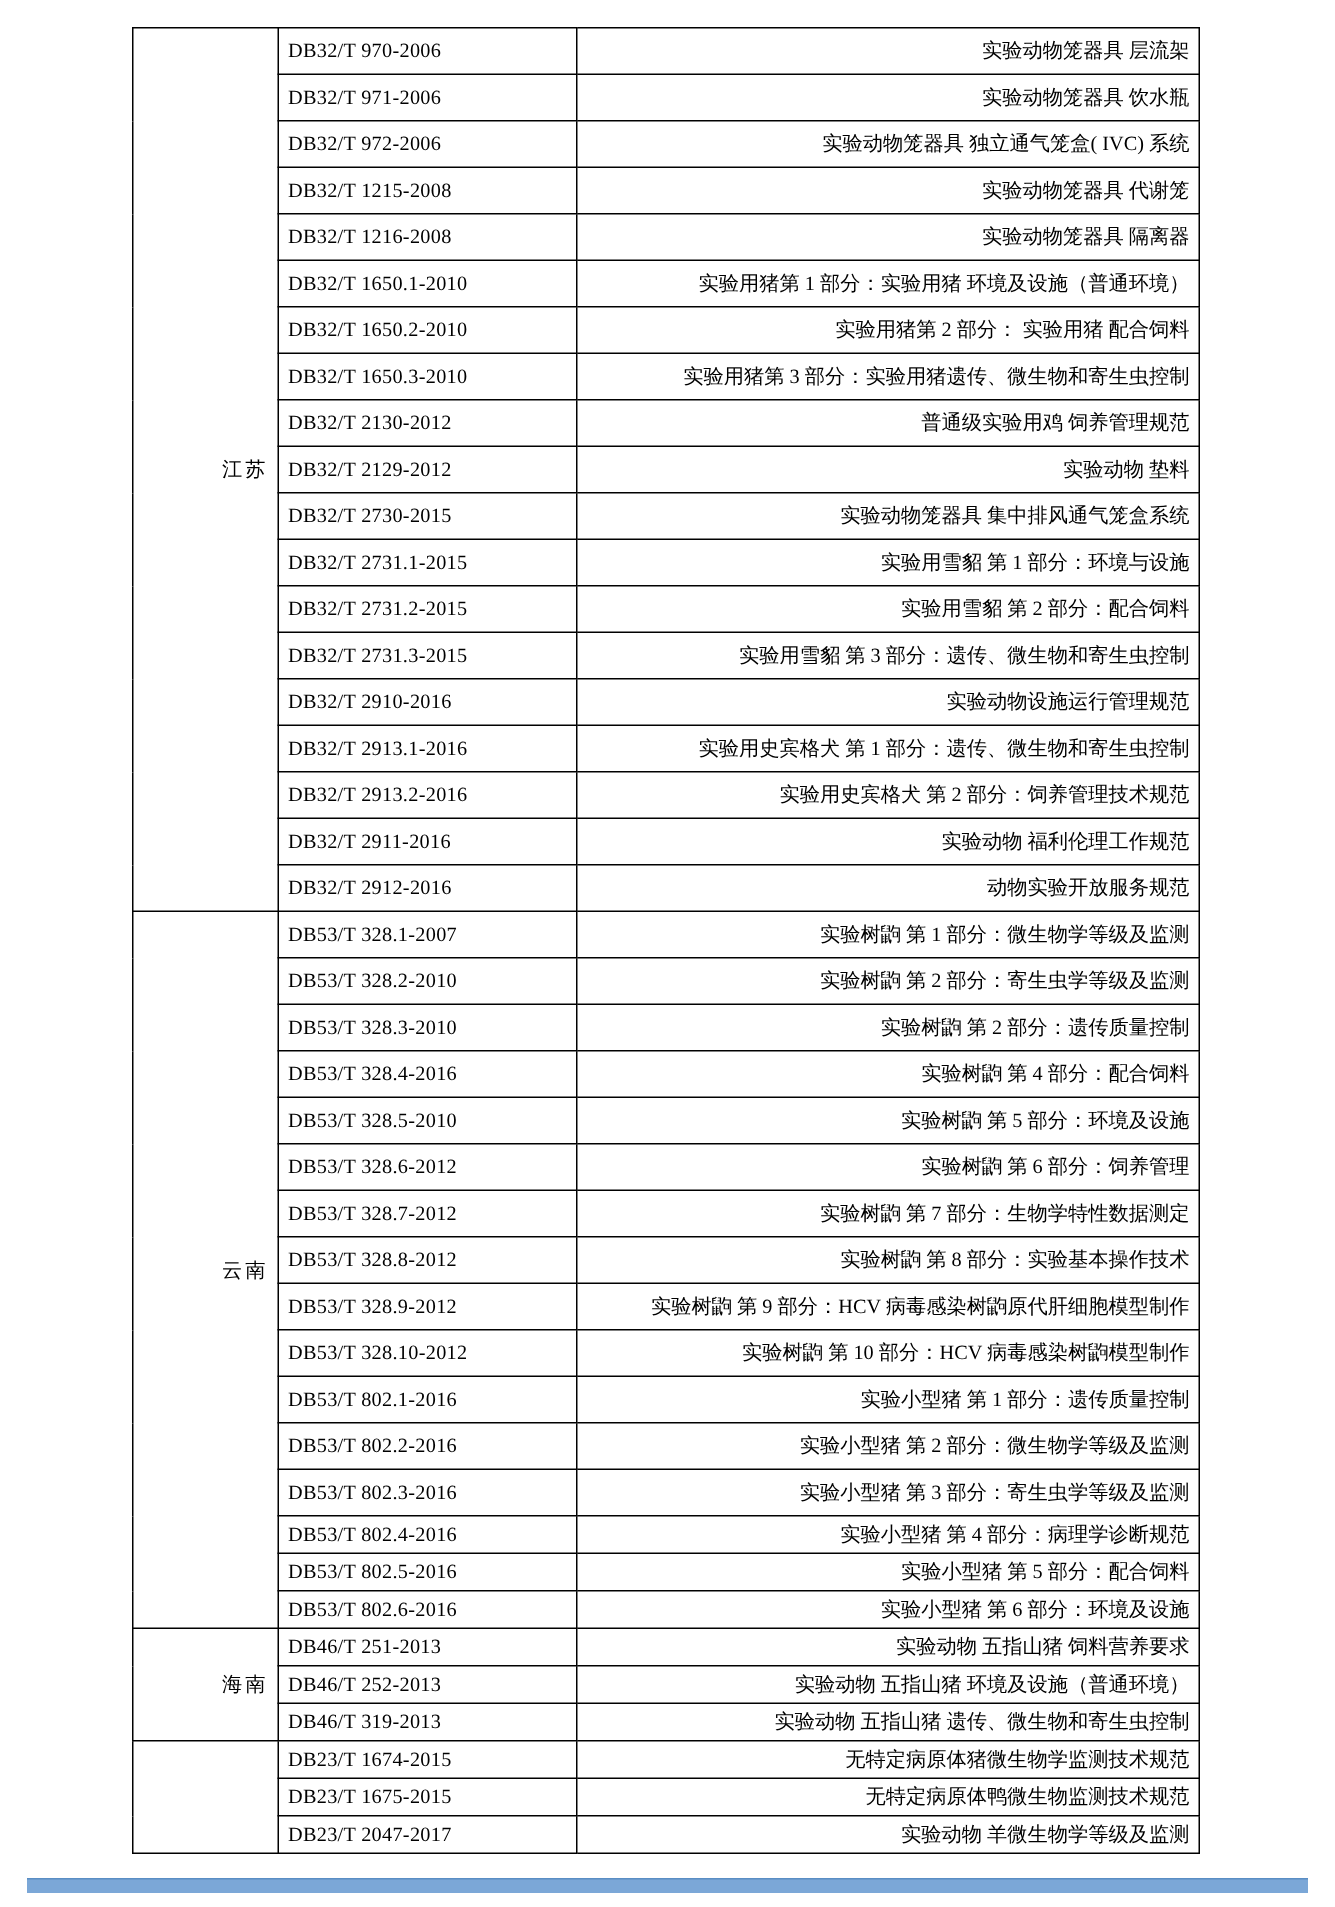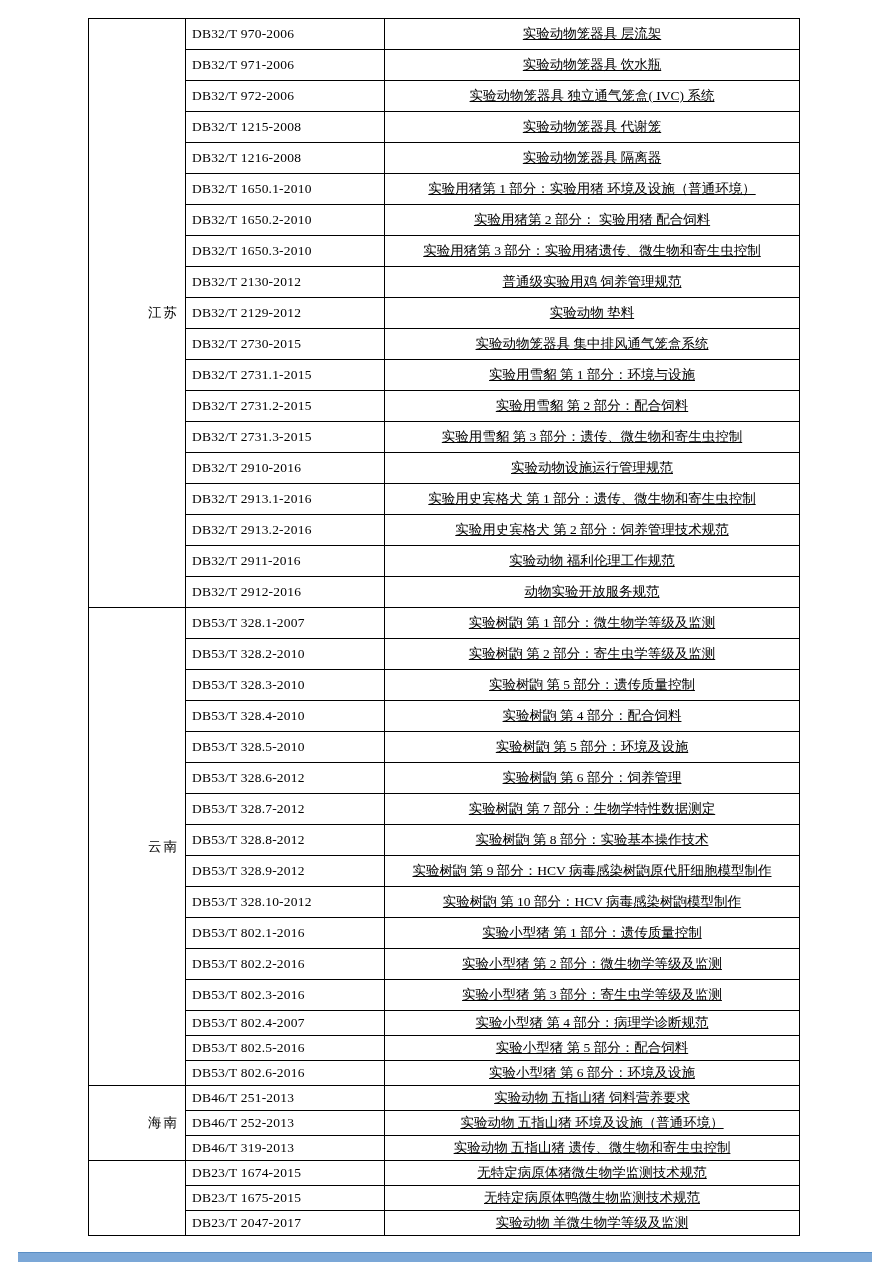--- a/index.html
+++ b/index.html
@@ -50,24 +50,23 @@
     border-left: 1px solid #000000;
   }
   td.code {
     width: 186px;
     text-align: left;
     padding-left: 10px;
     font-size: 13.5px;
     letter-spacing: 0.2px;
   }
   td.title {
-    text-align: center;
+    text-align: right;
     padding-left: 10px;
     font-size: 13.5px;
-    text-decoration: underline;
   }
   tr.r-tall td {
     height: 30px;
   }
   tr.r-short td {
     height: 24px;
   }
   .title-small {
     font-size: 12.4px;
   }
@@ -168,24 +167,24 @@
           <td class="region" rowspan="16">云南</td>
           <td class="code">DB53/T  328.1-2007</td>
           <td class="title">实验树鼩    第 1 部分：微生物学等级及监测</td>
         </tr>
         <tr class="r-tall">
           <td class="code">DB53/T  328.2-2010</td>
           <td class="title">实验树鼩    第 2 部分：寄生虫学等级及监测</td>
         </tr>
         <tr class="r-tall">
           <td class="code">DB53/T  328.3-2010</td>
-          <td class="title">实验树鼩    第 5 部分：遗传质量控制</td>
-        </tr>
-        <tr class="r-tall">
-          <td class="code">DB53/T  328.4-2010</td>
+          <td class="title">实验树鼩    第 2 部分：遗传质量控制</td>
+        </tr>
+        <tr class="r-tall">
+          <td class="code">DB53/T  328.4-2016</td>
           <td class="title">实验树鼩    第 4 部分：配合饲料</td>
         </tr>
         <tr class="r-tall">
           <td class="code">DB53/T  328.5-2010</td>
           <td class="title">实验树鼩    第 5 部分：环境及设施</td>
         </tr>
         <tr class="r-tall">
           <td class="code">DB53/T  328.6-2012</td>
           <td class="title">实验树鼩    第 6 部分：饲养管理</td>
         </tr>
@@ -211,21 +210,21 @@
         </tr>
         <tr class="r-tall">
           <td class="code">DB53/T  802.2-2016</td>
           <td class="title">实验小型猪  第 2 部分：微生物学等级及监测</td>
         </tr>
         <tr class="r-tall">
           <td class="code">DB53/T  802.3-2016</td>
           <td class="title">实验小型猪  第 3 部分：寄生虫学等级及监测</td>
         </tr>
         <tr class="r-short">
-          <td class="code">DB53/T  802.4-2007</td>
+          <td class="code">DB53/T  802.4-2016</td>
           <td class="title">实验小型猪  第 4 部分：病理学诊断规范</td>
         </tr>
         <tr class="r-short">
           <td class="code">DB53/T  802.5-2016</td>
           <td class="title">实验小型猪  第 5 部分：配合饲料</td>
         </tr>
         <tr class="r-short">
           <td class="code">DB53/T  802.6-2016</td>
           <td class="title">实验小型猪  第 6 部分：环境及设施</td>
         </tr>

